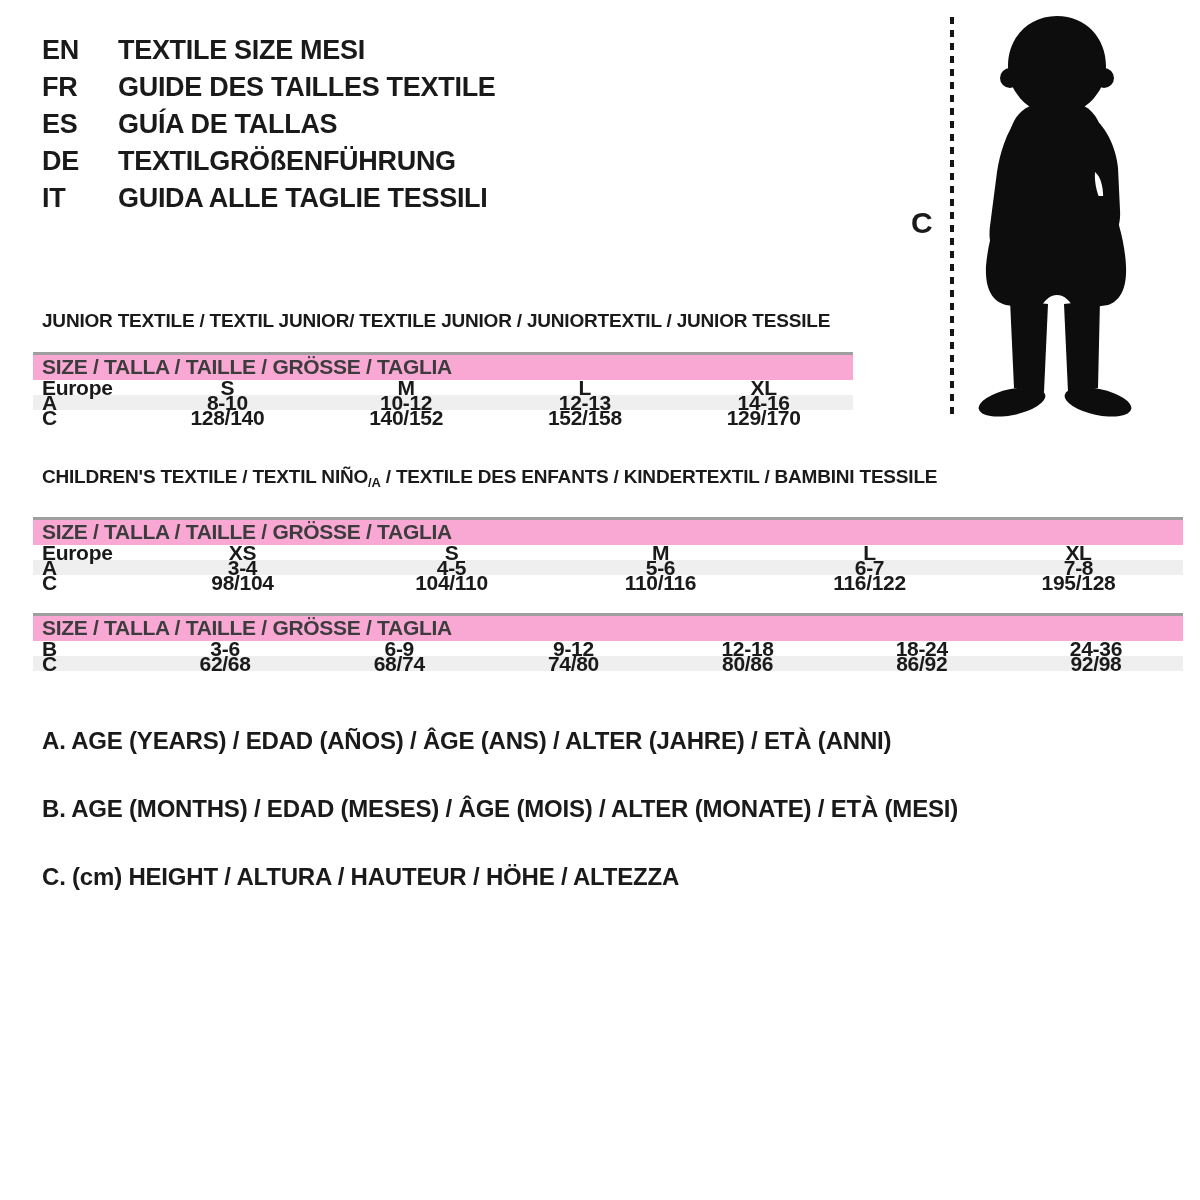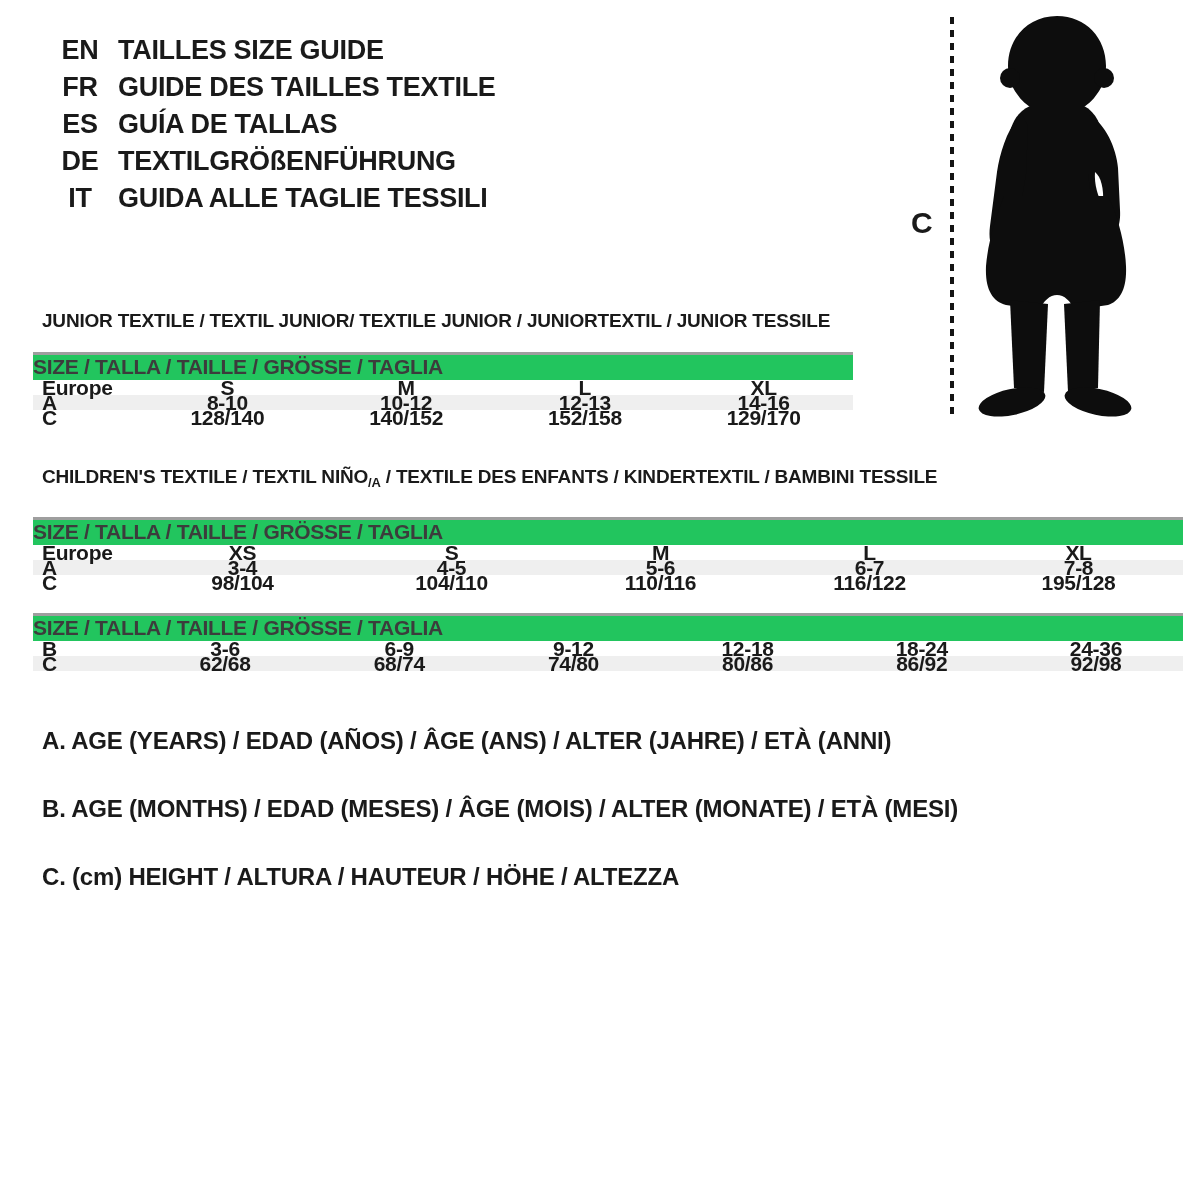--- a/index.html
+++ b/index.html
@@ -7,21 +7,21 @@
   body {
     width:1200px; height:1200px;
     font-family:"Liberation Sans", sans-serif;
     font-weight:700;
     color:#1a1a1a;
   }
   .page { position:relative; width:1200px; height:1200px; overflow:hidden; letter-spacing:-0.3px; }
 
   
   .lang-block { padding:32px 0 0 42px; }
-  .lang-row { display:flex; height:37px; align-items:center; font-size:27px;text-align:center; }
+  .lang-row { display:flex; height:37px; align-items:center; font-size:27px; }
   .lang-code { width:76px; flex:0 0 76px; }
 
   
   .figure { position:absolute; top:0; left:0; width:1200px; height:440px; }
   .figure-label { position:absolute; left:911px; top:206px; font-size:30px; }
   .dashed-line {
     position:absolute; left:950px; top:17px; width:4px; height:399px;
     background:repeating-linear-gradient(to bottom, #141414 0 7px, transparent 7px 13px);
   }
   .silhouette { position:absolute; left:968px; top:14px; }
@@ -34,41 +34,41 @@
   .s2 .section-title { margin-top:40px; }
   .s3 .section-title { margin-top:34px; line-height:30px; }
 
   .size-table { margin-top:19px; width:820px; }
   .size-table.wide { width:1150px; }
   .s2 .size-table { margin-top:22px; }
   .s3 .size-table { margin-top:23px; }
 
   .bar {
     height:28px; line-height:24px;
-    background:#22c55e; border-top:3px solid #9e9e9e;
-    font-size:21px; color:#3c3c3c;
+    background:#f9a8d4; border-top:3px solid #9e9e9e;
+    padding-left:9px; font-size:21px; color:#3c3c3c;
   }
   .row { display:flex; height:15px; align-items:center; font-size:21px; }
   .row.shaded { background:#efefef; }
   .row-label { width:105px; flex:0 0 105px; padding-left:9px; }
   .cell { flex:1; text-align:center; }
 
   
   .legend { margin:52px 0 0 42px; }
   .legend-line { font-size:24px; line-height:36px; letter-spacing:-0.2px;margin-top:32px; }
 </style>
 </head>
 <body>
 
 <div class="page">
 
   <header class="lang-block">
     <div class="lang-row">
       <span class="lang-code">EN</span>
-      <span class="lang-title">TAILLES SIZE GUIDE</span>
+      <span class="lang-title">TEXTILE SIZE MESI</span>
     </div>
     <div class="lang-row">
       <span class="lang-code">FR</span>
       <span class="lang-title">GUIDE DES TAILLES TEXTILE</span>
     </div>
     <div class="lang-row">
       <span class="lang-code">ES</span>
       <span class="lang-title">GUÍA DE TALLAS</span>
     </div>
     <div class="lang-row">

